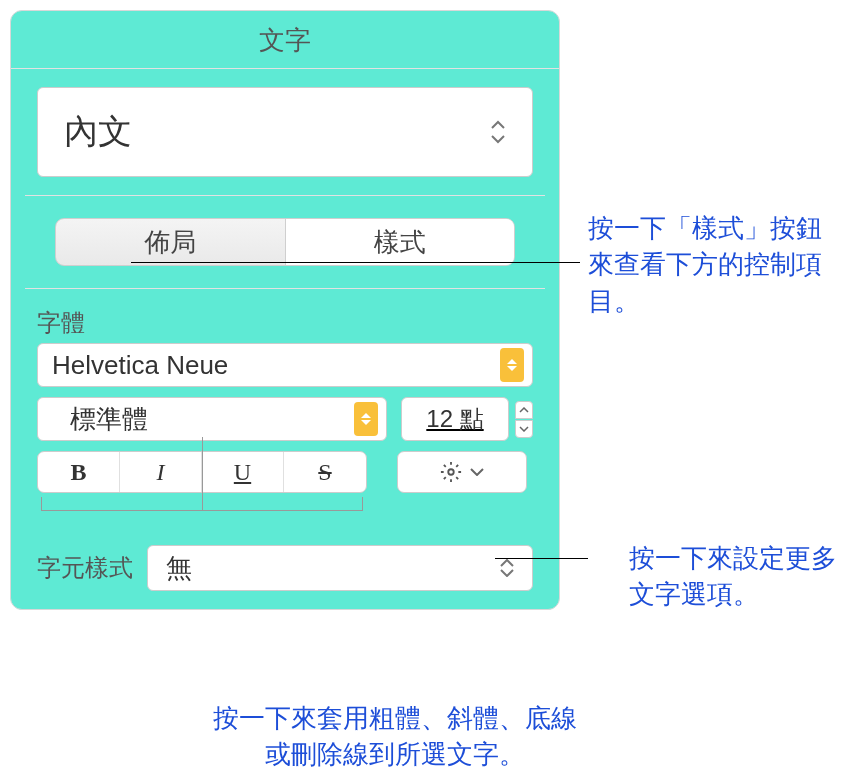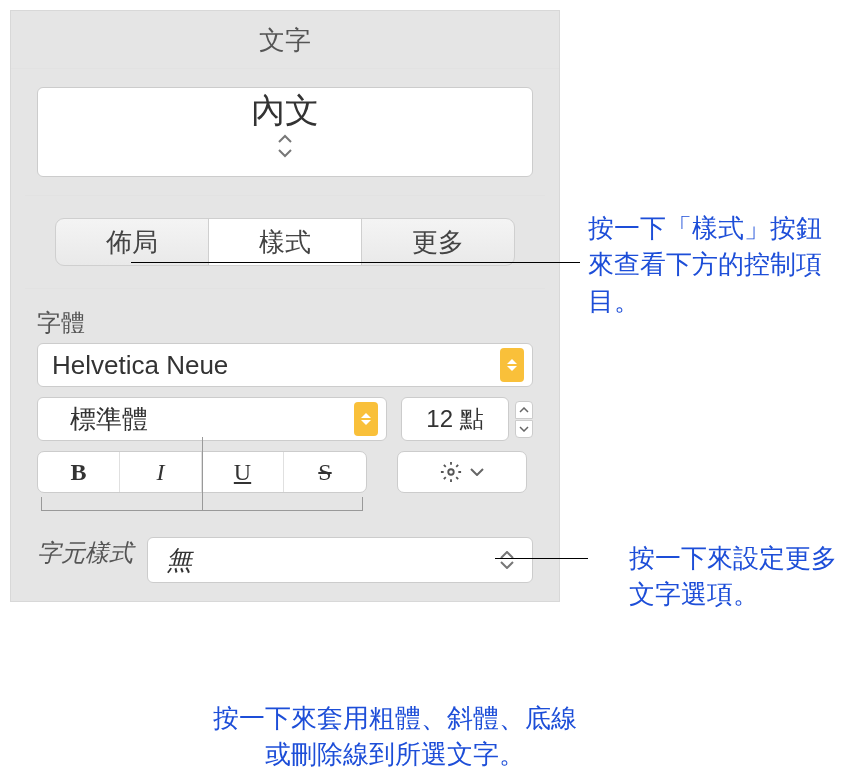--- a/index.html
+++ b/index.html
@@ -8,47 +8,46 @@
     background: #fff;
     width: 841px;
     height: 774px;
     position: relative;
   }
   .panel {
     position: absolute;
     left: 10px;
     top: 10px;
     width: 550px;
-    background: #e5e5e5;
+    background: #5eead4;
     border: 1px solid #d8d8d8;
-    border-radius: 0;
+    border-radius: 12px;
   }
   .panel-title {
     text-align: center;
     font-size: 26px;
     color: #555;
     padding: 12px 0 10px;
     border-bottom: 1px solid #e2e2e2;
   }
   .section {
     padding: 18px 26px;
   }
   .style-dropdown {
     width: 100%;
     background: #fff;
     border: 1px solid #ccc;
     border-radius: 6px;
     height: 90px;
     display: flex;
     align-items: center;
-    justify-content: flex-start;
+    justify-content: space-between;
     padding: 0 26px 0 26px;
     font-size: 34px;
     color: #333;
-    flex-direction: column;
   }
   .chev {
     display: flex;
     flex-direction: column;
     gap: 4px;
     font-size: 14px;
     color: #666;
   }
   .divider {
     border-top: 1px solid #e2e2e2;
@@ -99,20 +98,21 @@
     padding: 0 8px 0 14px;
     font-size: 26px;
     color: #333;
   }
   .select.full { width: 100%; }
   .select.med { flex: 1; padding-left: 32px; }
   .stepper-box {
     display: flex;
     align-items: flex-end;
     gap: 6px;
+    text-decoration: underline;
   }
   .stepper-input {
     background: #fff;
     border: 1px solid #ccc;
     border-radius: 6px;
     height: 44px;
     width: 108px;
     display: flex;
     align-items: center;
     justify-content: center;
@@ -213,24 +213,23 @@
   }
   .bracket::after {
     content: "";
     position: absolute;
     left: 50%; bottom: -1px;
     width: 1px; height: 74px;
     background: #999;
   }
   .char-style-row {
     display: flex;
-    align-items: flex-start;
+    align-items: center;
     gap: 14px;
-    margin-top: 26px;
-    font-style: italic;
+    margin-top: 34px;
   }
   .char-label {
     font-size: 24px;
     color: #555;
   }
   .char-select {
     flex: 1;
     background: #fff;
     border: 1px solid #ccc;
     border-radius: 6px;
@@ -280,23 +279,20 @@
 
   <div class="divider"></div>
 
   <div class="section" style="padding-top:22px;padding-bottom:22px">
     <div class="tabs">
       <div class="tab">
           <span>佈局</span>
         </div>
       <div class="tab active">
           <span>樣式</span>
-        </div>
-      <div class="tab">
-          <span>更多</span>
         </div>
     </div>
   </div>
 
   <div class="divider"></div>
 
   <div class="section">
     <div class="font-label">字體</div>
 
     <div class="select-row">

